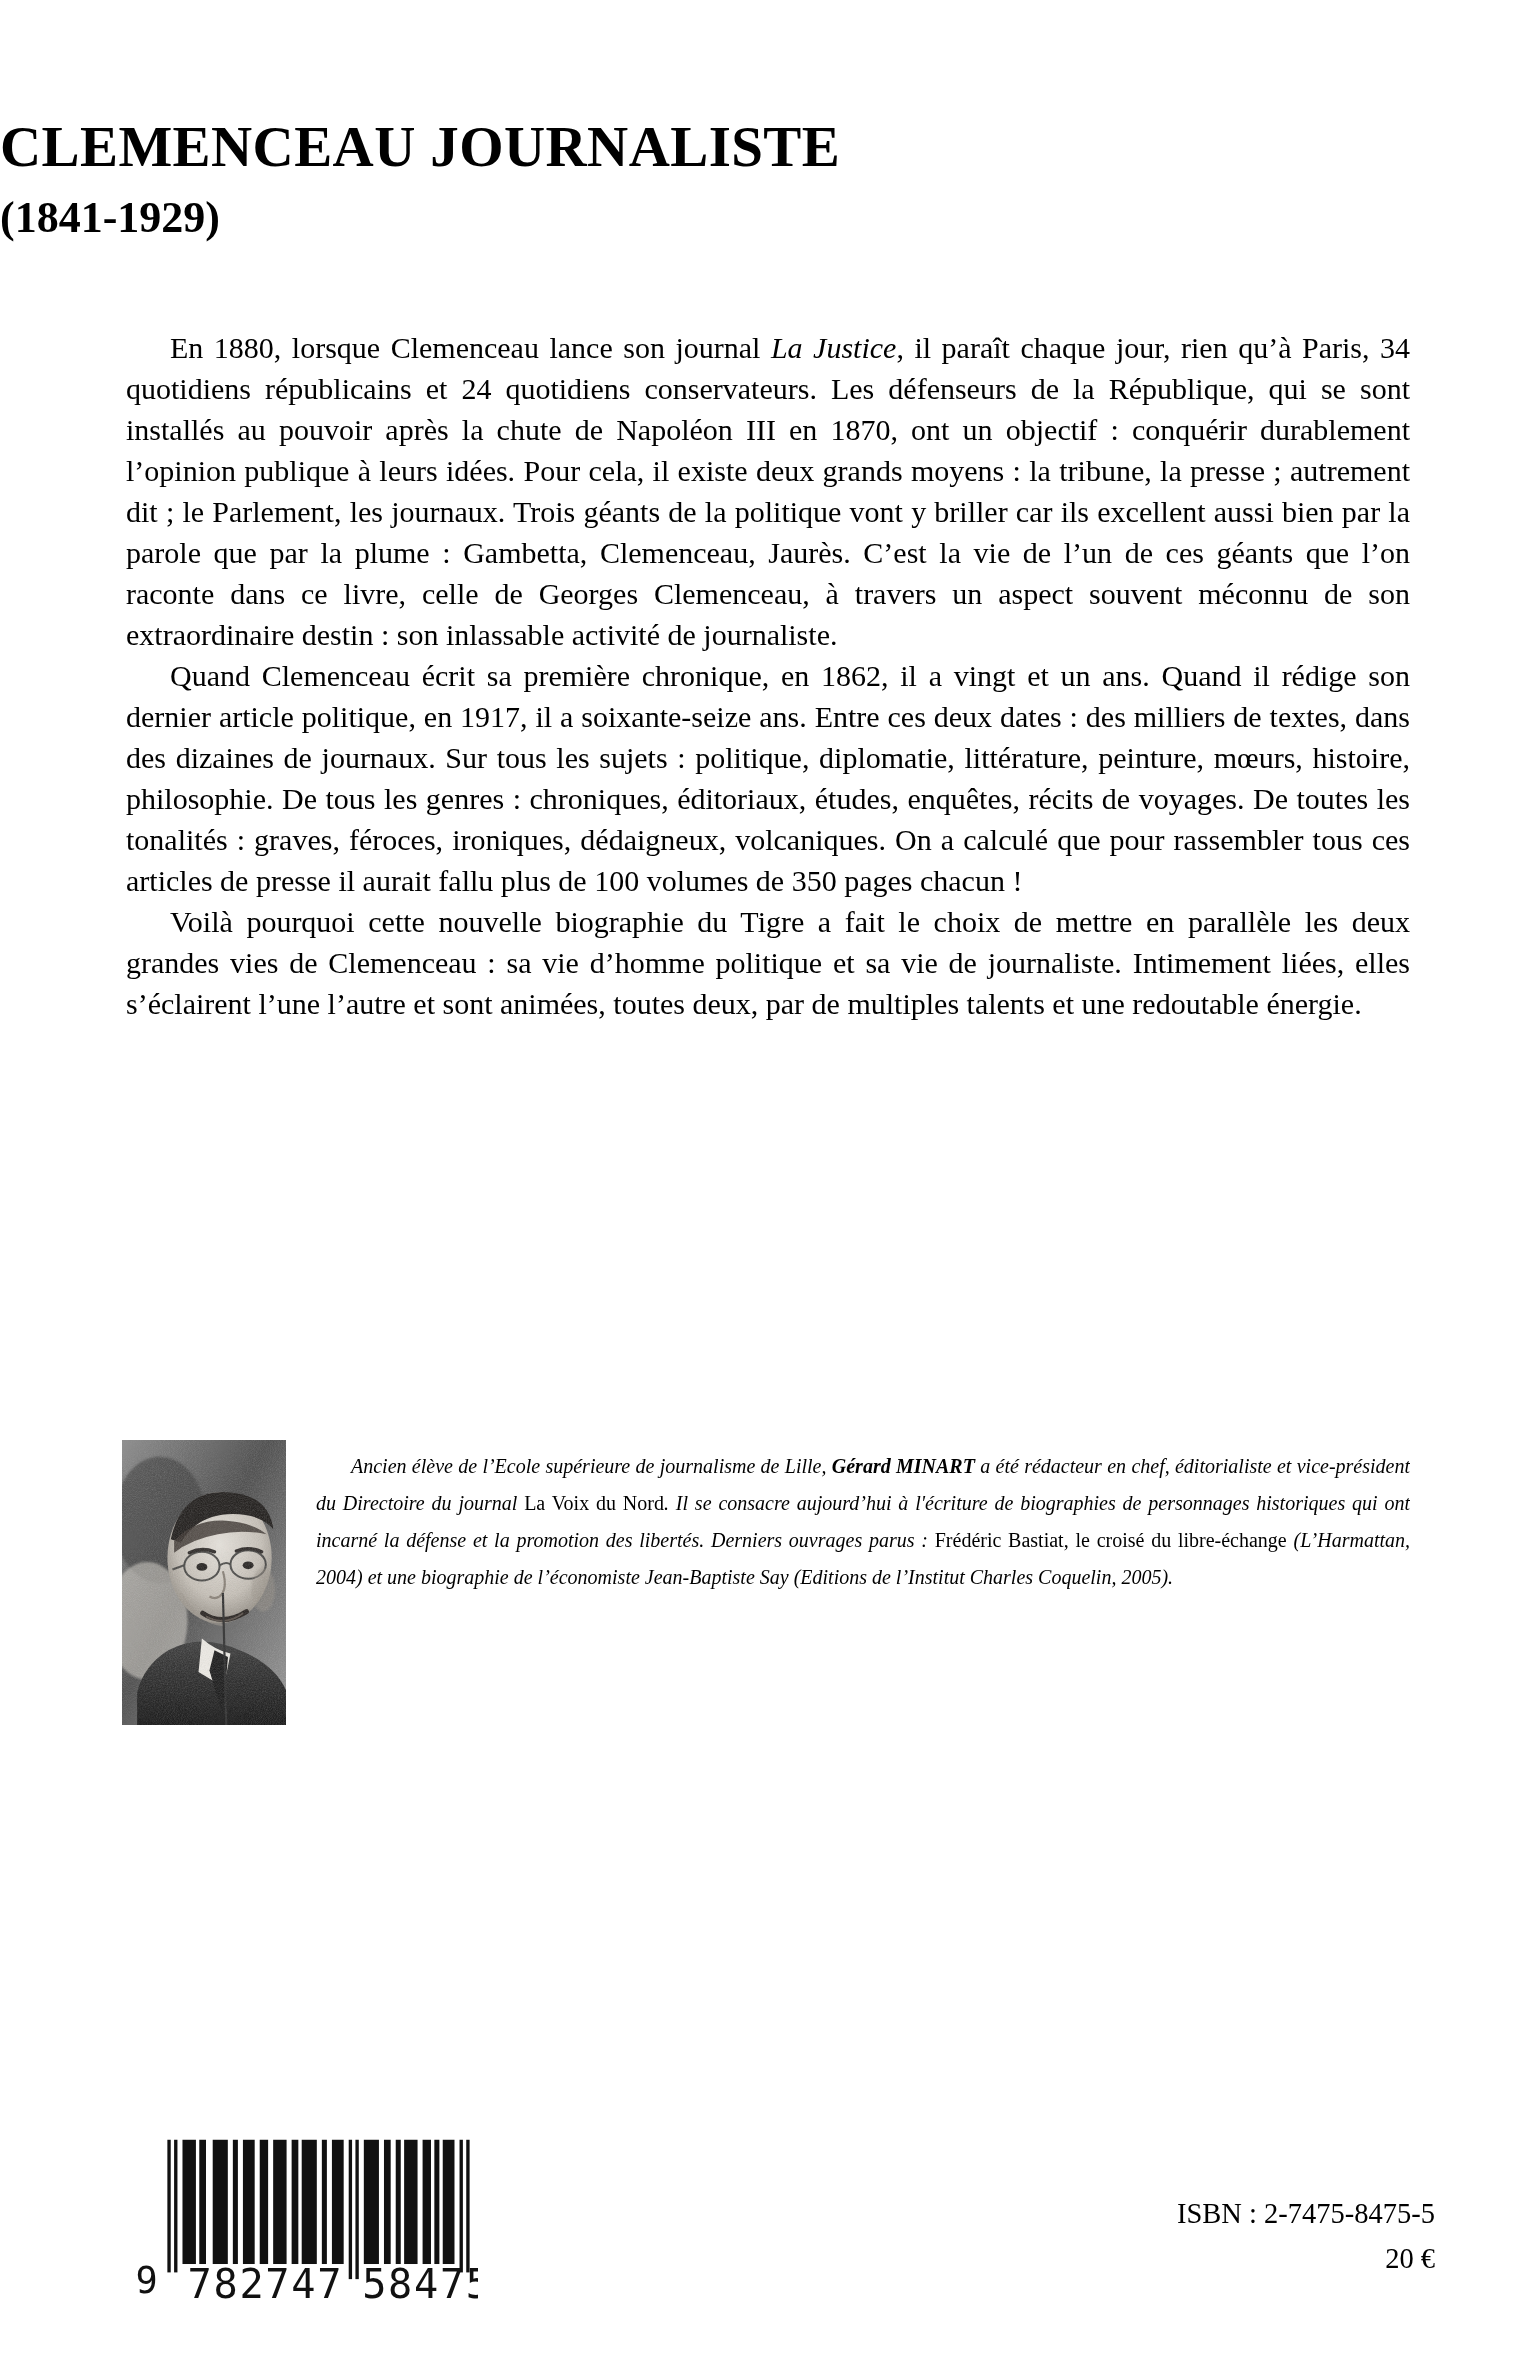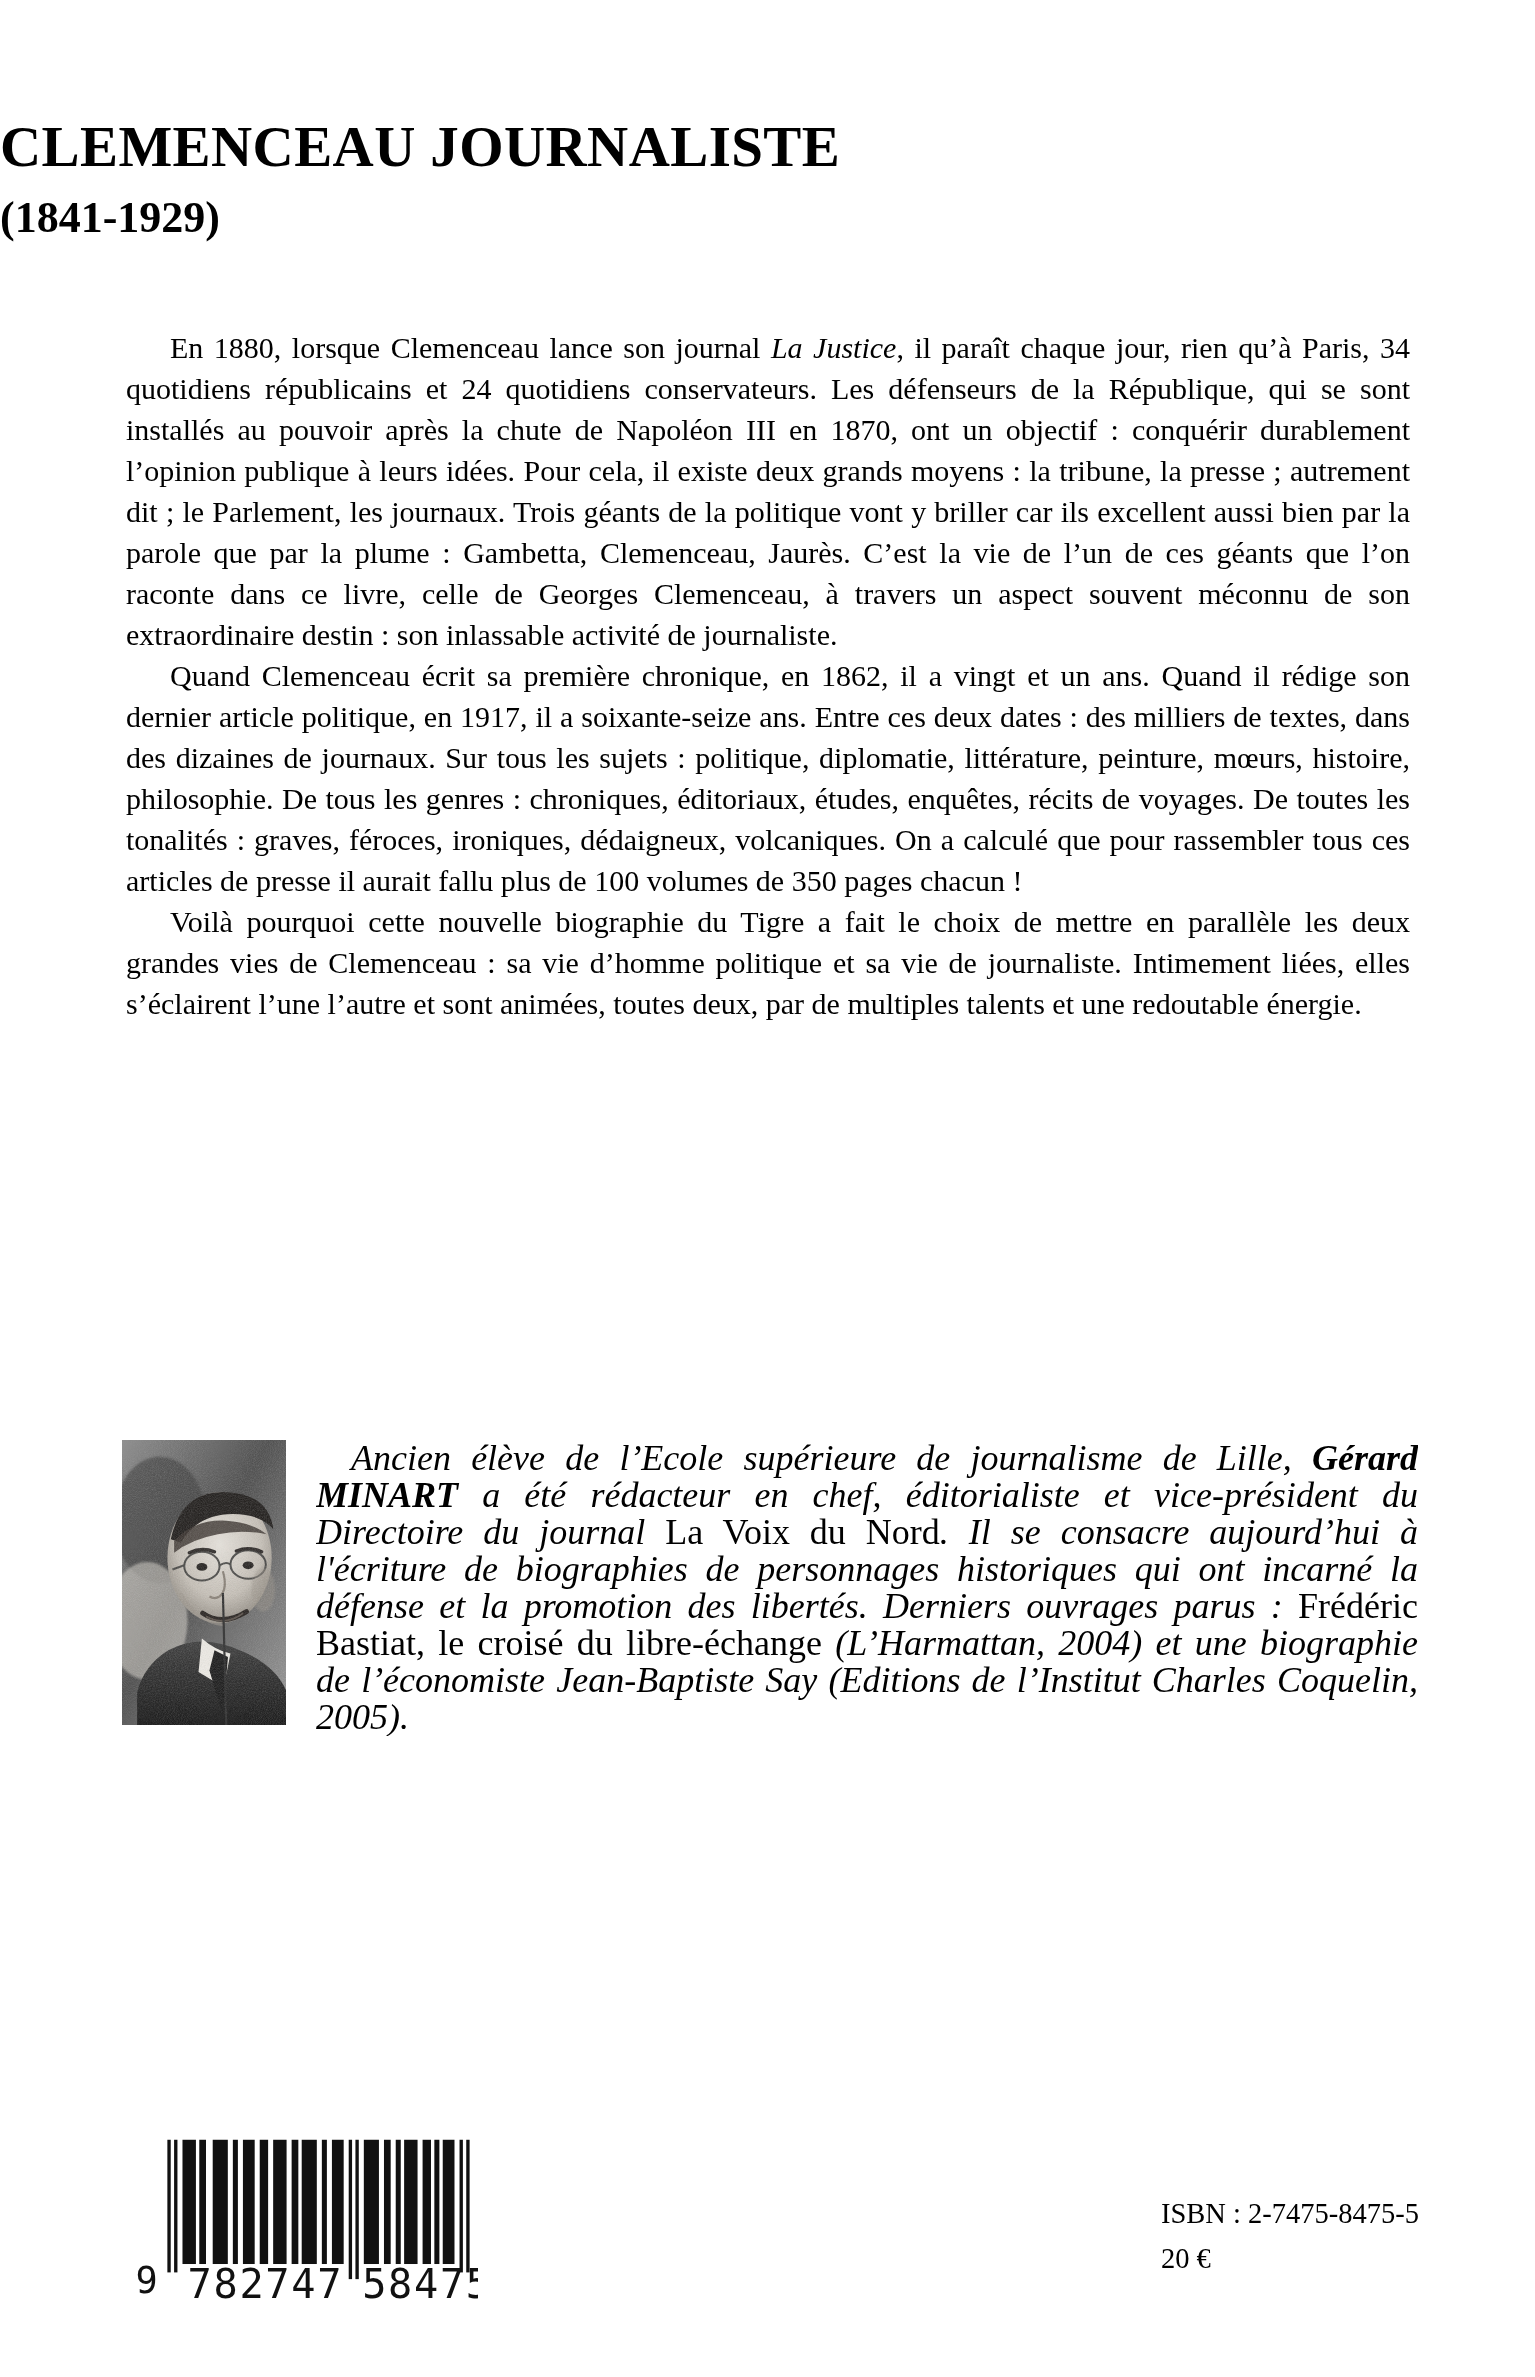--- a/index.html
+++ b/index.html
@@ -76,25 +76,25 @@
     margin-right: 30px;
     position: relative;
     overflow: hidden;
     background: #777;
   }
   .bio-photo .ph-layer {
     position: absolute;
     inset: 0;
   }
   .bio-text {
-    font-size: 36px;
+    font-size: 20px;
     line-height: 37px;
     font-style: italic;
     text-align: justify;
-    margin: 0;
+    margin: 8px;
     text-indent: 35px;
     overflow: hidden;
   }
   .bio-text .name {
     font-weight: bold;
     font-style: italic;
   }
   .bio-text .roman {
     font-style: normal;
   }
@@ -117,22 +117,23 @@
     left: 117px;
     top: 2133px;
     width: 361px;
     height: 168px;
   }
   .barcode-svg { display: block; }
 
   
   .isbn-block {
     position: absolute;
-    right: 116px;
+    right: 100px;
     top: 2191px;
+    text-align: right;
     font-size: 28.5px;
     line-height: 45px;
   }
   .isbn-line, .price-line { margin: 0; white-space: nowrap; }
 </style>
 </head>
 <body>
 
 <div class="page">
 

